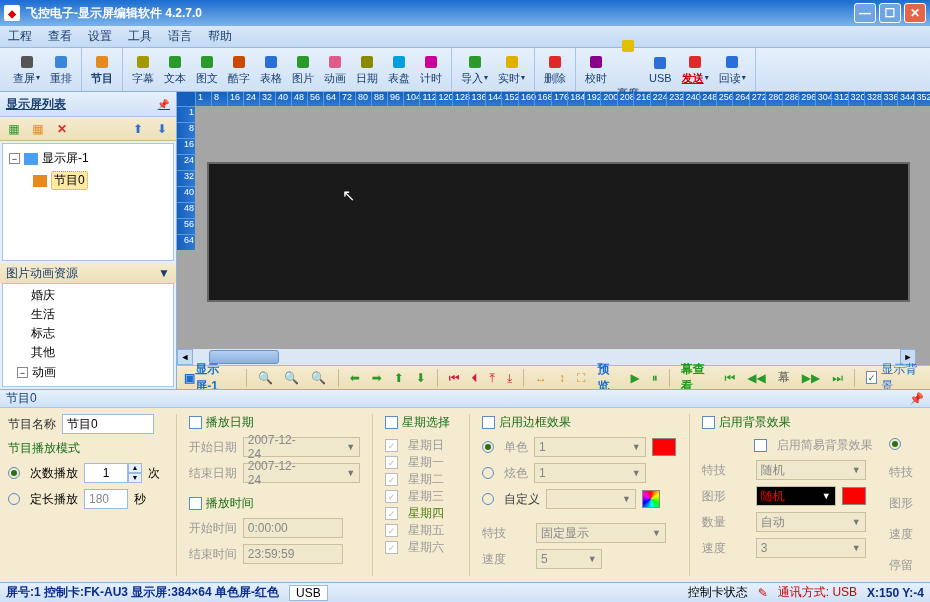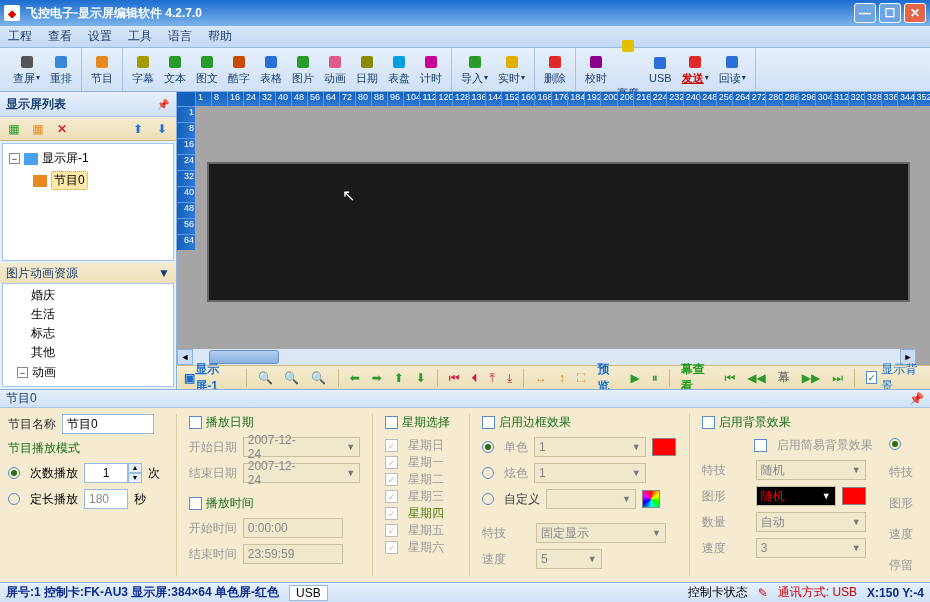--- a/index.html
+++ b/index.html
@@ -18,21 +18,21 @@
 .toolbar { height: 44px; background: linear-gradient(#e6f0fb, #cfe1f6); display: flex; align-items: center; padding: 0 4px; border-bottom: 1px solid #8bb2dd; }
 .tb-group { display: flex; align-items: center; border-right: 1px solid #a8c4e6; padding: 0 4px; height: 100%; }
 .tb-btn { display: flex; flex-direction: column; align-items: center; justify-content: center; padding: 2px 5px; color: #1a3e6e; cursor: pointer; min-width: 28px; height: 40px; border-radius: 3px; }
 .tb-icon { width: 16px; height: 16px; display: flex; align-items: center; justify-content: center; }
 .tb-label { font-size: 11px; margin-top: 1px; }
 .drop-arrow { font-size: 8px; margin-left: 1px; }
 
 .main-area { display: flex; height: 297px; }
 
 .left-panel { width: 177px; background: #e6f0fb; border-right: 1px solid #8bb2dd; display: flex; flex-direction: column; }
-.panel-header { height: 20px; background: linear-gradient(#e6f0fb, #cfe1f6); border-bottom: 1px solid #a8c4e6; display: flex; align-items: center; padding: 12px 6px; color: #1a3e6e; font-weight: bold; }
+.panel-header { height: 20px; background: linear-gradient(#e6f0fb, #cfe1f6); border-bottom: 1px solid #a8c4e6; display: flex; align-items: center; padding: 12px 6px; color: #1a3e6e; font-weight: bold; text-decoration: underline; }
 .panel-header .pin { margin-left: auto; font-size: 10px; }
 .panel-icons { height: 24px; background: linear-gradient(#f4ebd0, #ede0b8); display: flex; align-items: center; padding: 0 4px; gap: 4px; border-bottom: 1px solid #c9b98a; }
 .pi-btn { width: 20px; height: 20px; display: flex; align-items: center; justify-content: center; cursor: pointer; }
 .tree-area { flex: 1; background: #fff; border: 1px solid #a8c4e6; margin: 2px; padding: 4px; overflow: auto; min-height: 0; }
 .tree-node { display: flex; align-items: center; padding: 2px; gap: 4px; }
 .tree-children { margin-left: 24px; }
 .tree-toggle { width: 11px; height: 11px; border: 1px solid #888; display: flex; align-items: center; justify-content: center; font-size: 9px; cursor: pointer; }
 .tree-icon { width: 14px; height: 12px; }
 .tree-sel { background: #fce9a7; border: 1px dotted #c9a030; border-radius: 2px; padding: 0 2px; }
 
@@ -136,21 +136,21 @@
         </div>
       </div>
     </div>
     <div class="tb-group">
       <div class="tb-btn">
         <div class="tb-icon">
           <svg width="16" height="16">
             <rect x="2" y="2" width="12" height="12" fill="#e68a1e" rx="2"></rect>
           </svg>
         </div>
-        <div style="display: flex; align-items: center;">
+        <div style="display: flex; align-items: center; font-weight: bold;">
           <span class="tb-label">节目</span>
         </div>
       </div>
     </div>
     <div class="tb-group">
       <div class="tb-btn">
         <div class="tb-icon">
           <svg width="16" height="16">
             <rect x="2" y="2" width="12" height="12" fill="#a49a00" rx="2"></rect>
           </svg>

